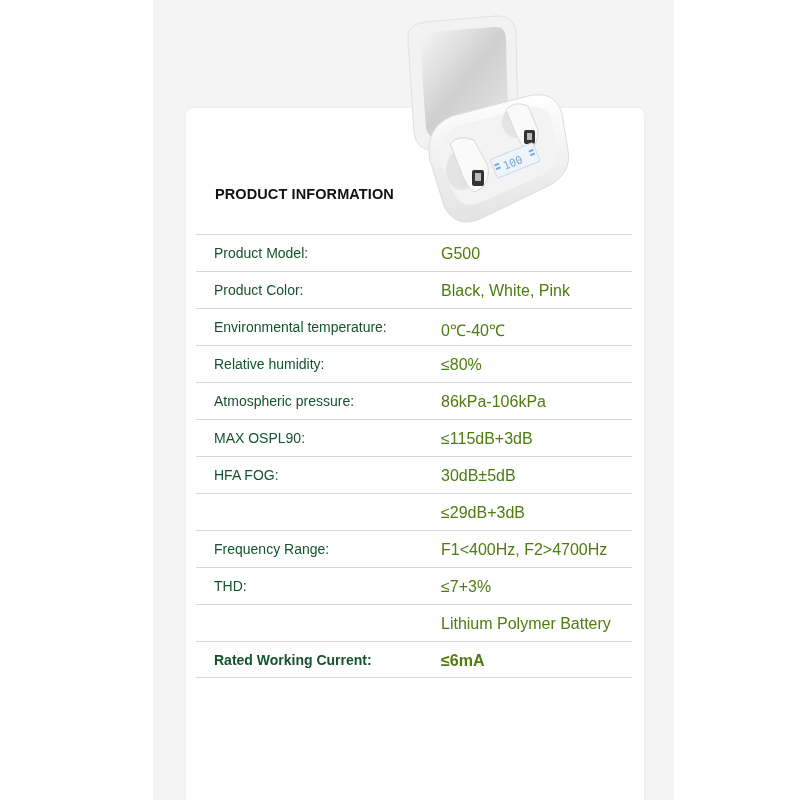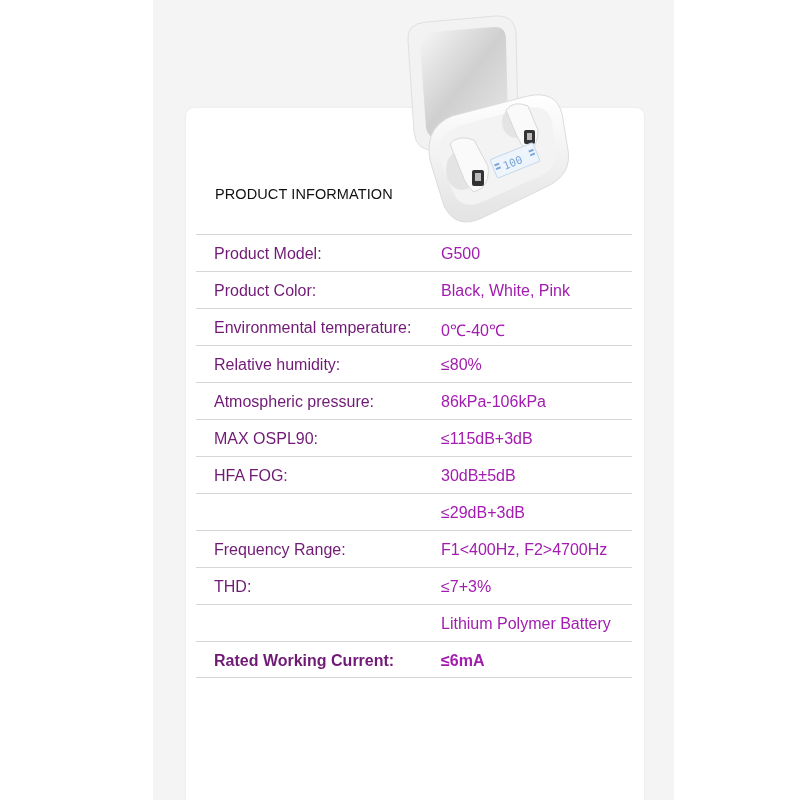--- a/index.html
+++ b/index.html
@@ -1,27 +1,27 @@
 <!DOCTYPE html>
 <html><head>
 <meta charset="utf-8">
 <style>
   html, body { margin:0; padding:0; }
   body { width:800px; height:800px; background:#ffffff; position:relative; overflow:hidden;
          font-family:"Liberation Sans", sans-serif; }
   .panel { position:absolute; left:153px; top:0; width:521px; height:800px; background:#f4f4f4; }
   .card { position:absolute; left:186px; top:108px; width:458px; height:720px; background:#ffffff;
           border-radius:8px; box-shadow:0 0 3px rgba(0,0,0,0.06); }
-  .title { position:absolute; left:215px; top:186px; font-size:14.5px; font-weight:normal; color:#111;
+  .title { position:absolute; left:215px; top:186px; font-size:14.5px; font-weight:bold; color:#111;
            letter-spacing:0.1px; }
   .table { position:absolute; left:196px; top:234px; width:436px; }
   .row { height:37px; border-top:1.5px solid #d6d6d6; box-sizing:border-box; position:relative; }
   .row:last-child { border-bottom:1.5px solid #d6d6d6;font-weight:bold; }
-  .label { position:absolute; left:18px; top:10px; font-size:16px; color:#701a75; }
-  .value { position:absolute; left:245px; top:10px; font-size:16px; color:#a21caf; }
+  .label { position:absolute; left:18px; top:10px; font-size:14px; color:#14532d; }
+  .value { position:absolute; left:245px; top:10px; font-size:16px; color:#4d7c0f; }
   
   .product { position:absolute; left:378px; top:10px; width:240px; height:225px; }
 </style>
 </head>
 <body>
 
 <div class="panel"></div>
 <div class="card"></div>
 
 <svg class="product" viewBox="0 0 240 225">

